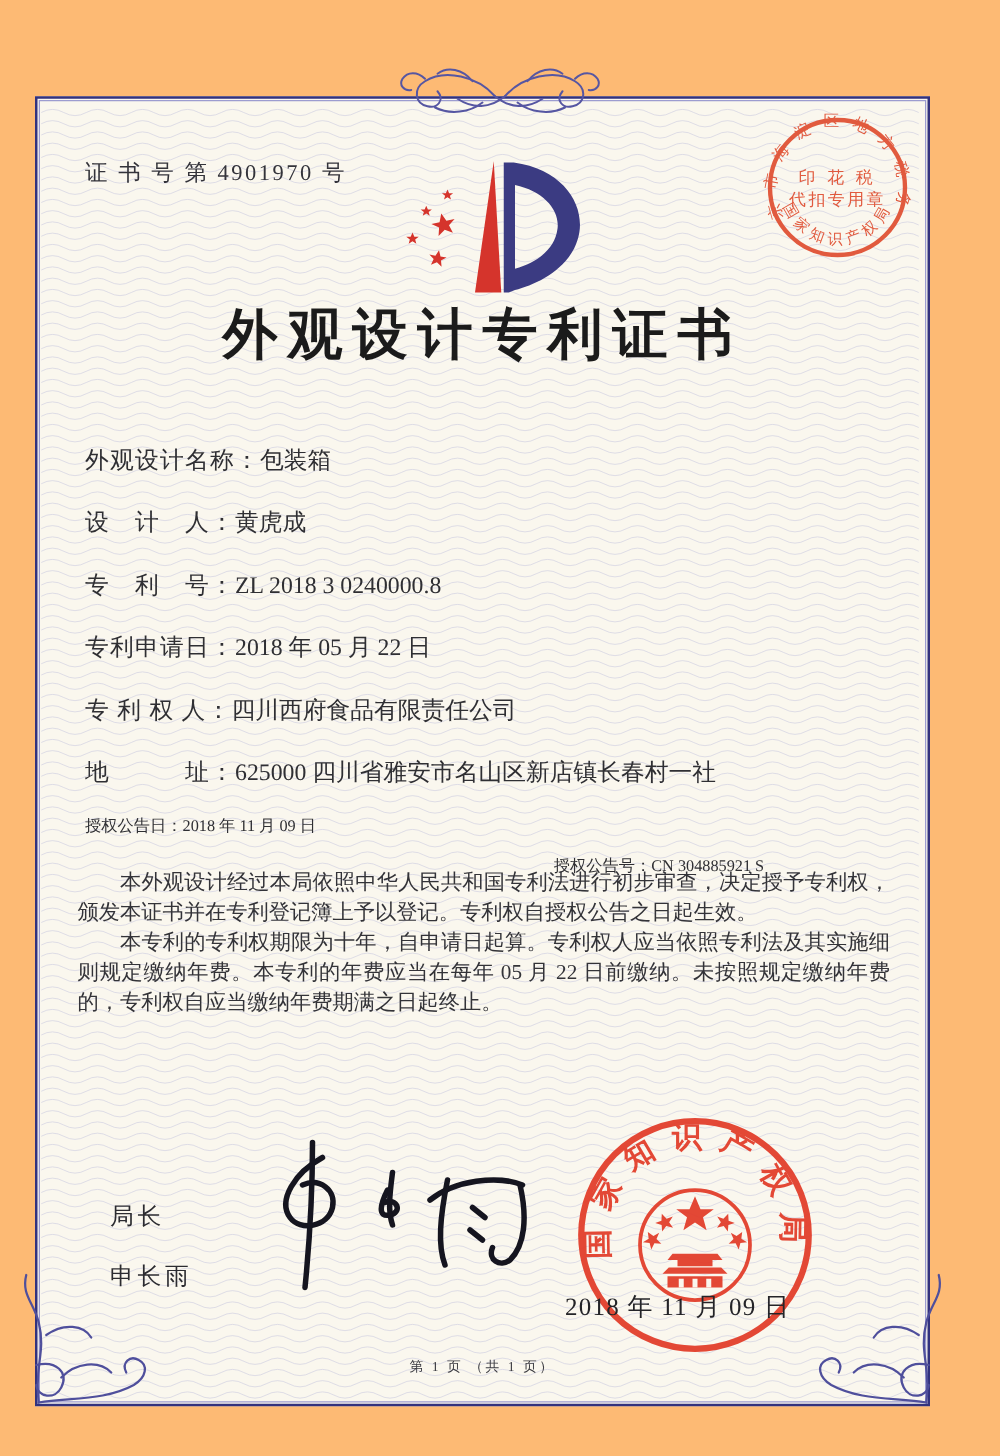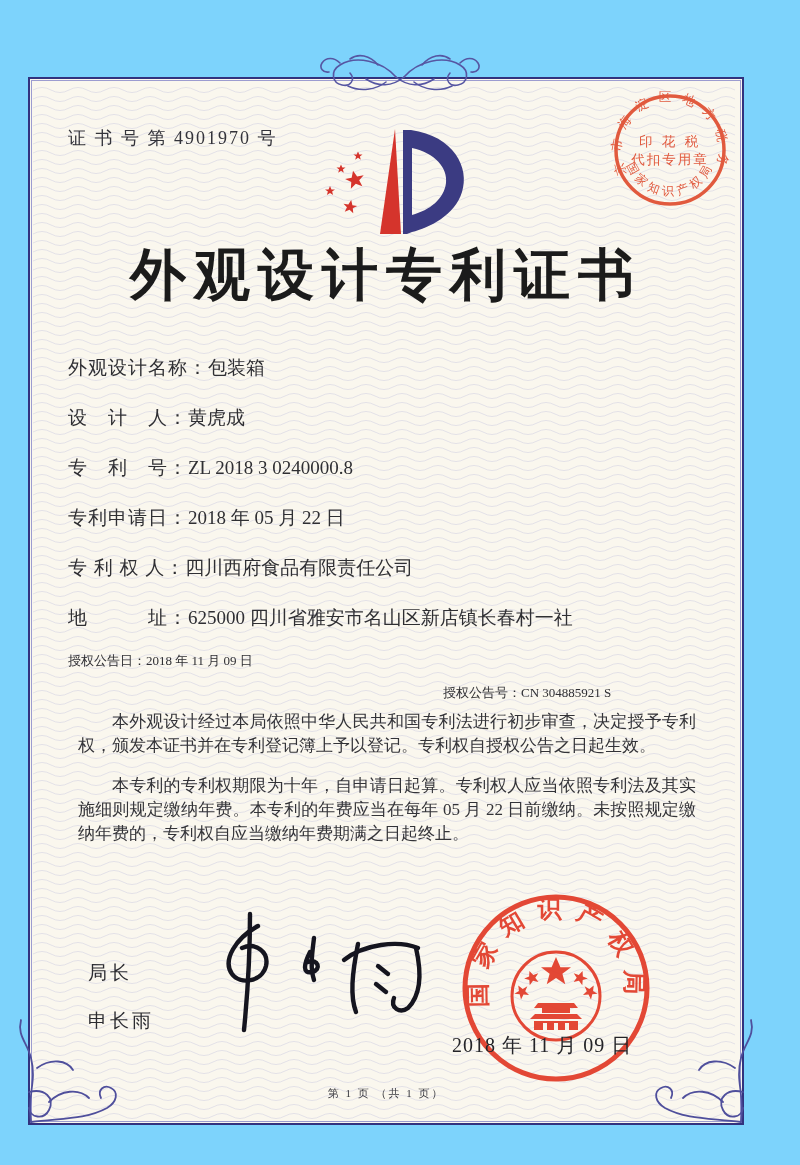--- a/index.html
+++ b/index.html
@@ -1,46 +1,46 @@
 <!DOCTYPE html>
 <html><head>
 <meta charset="utf-8">
 <style>
   * { margin:0; padding:0; box-sizing:border-box; }
   html,body { background:#e9e4d4; }
   .page {
     position:relative; width:800px; height:1165px; margin:0 auto;
-    background:#7dd3fc; overflow:hidden;
+    background:#fdba74; overflow:hidden;
     font-family:"Liberation Serif","DejaVu Serif",serif;
     color:#2e2e2e;
   }
   .frame {
     position:absolute; left:28px; top:77px; width:716px; height:1048px;
     border:2px solid #32327e; background:#faf7ee;
   }
   .frame-inner { position:absolute; inset:1px; border:1px solid #9c9cd0; }
   .decor { position:absolute; left:0; top:0; width:800px; height:1165px; pointer-events:none; }
   .cert-no {
     position:absolute; left:68px; top:126px; font-size:18px; letter-spacing:2px; color:#33333a;
   }
   .logo { position:absolute; left:322px; top:126px; width:150px; height:112px; }
   .title {
     position:absolute; left:28px; top:238px; width:716px; text-align:center;
-    font-size:56px; font-weight:bold; letter-spacing:8px; color:#1b1b1b;
+    font-size:44px; font-weight:bold; letter-spacing:8px; color:#1b1b1b;
   }
   .fields { position:absolute; left:68px; top:355px; width:640px; }
   .field-row { height:50px; font-size:19px; color:#2f2f33; white-space:pre; }
   .field-row .lbl { letter-spacing:1px; }
   .grant-row { position:absolute; left:68px; top:652px; width:660px; font-size:13px; color:#2f2f33; }
   .grant-no { position:absolute; left:375px; top:0;margin-top:32px; }
   .body-text {
     position:absolute; left:62px; top:694px; width:650px;
     font-size:17px; line-height:24px; text-align:justify; color:#333338;
   }
-  .body-text p { text-indent:2em; margin:16px; }
+  .body-text p { text-indent:2em; margin:0; }
   .director { position:absolute; left:88px; top:948px; font-size:19px; letter-spacing:3px; color:#2b2b30;margin-top:12px; }
   .director div { margin-bottom:22px; }
   .signature { position:absolute; left:192px; top:908px; width:260px; height:130px; }
   .seal { position:absolute; left:458px; top:890px; width:196px; height:196px; opacity:.93; }
   .seal-date {
     position:absolute; left:452px; top:1032px; width:260px;
     font-size:20px; letter-spacing:1px; color:#242428; white-space:pre;
   }
   .stamp { position:absolute; left:608px; top:88px; width:124px; height:124px; opacity:.9; }
   .footer {

